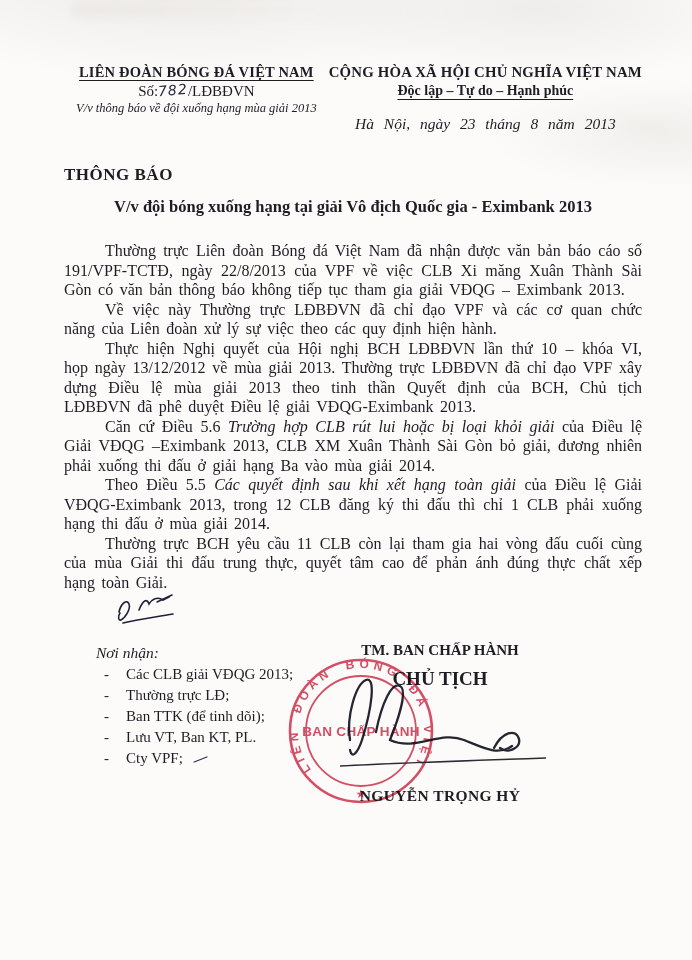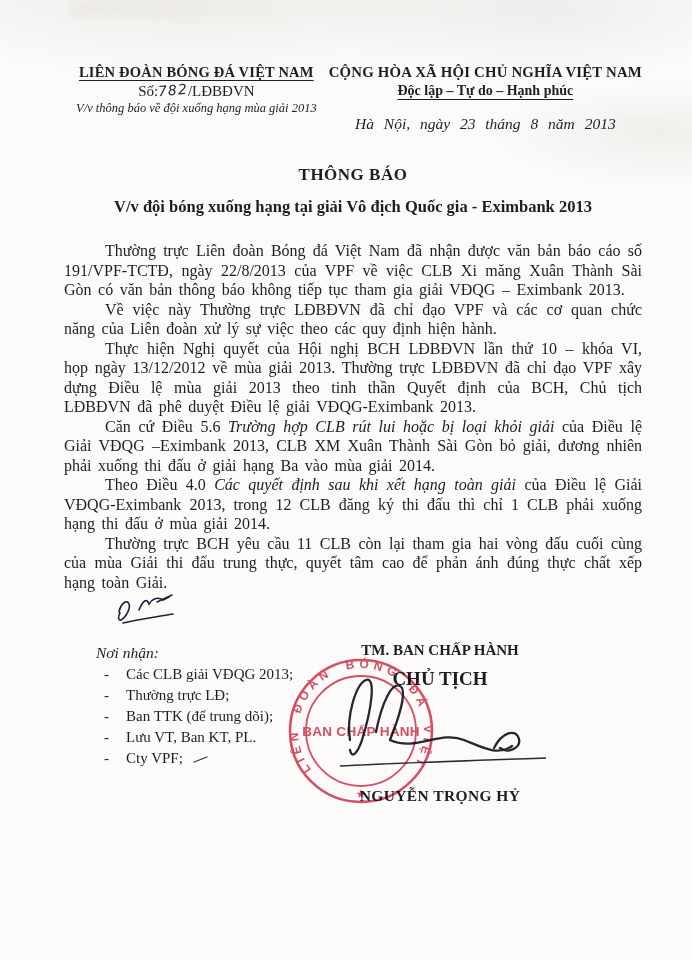--- a/index.html
+++ b/index.html
@@ -27,21 +27,21 @@
   .org{font-weight:bold;font-size:14.5px;text-decoration:underline;text-underline-offset:3px;letter-spacing:.2px;white-space:nowrap;}
   .doc-no{font-size:15px;margin-top:2px;}
   .hand{font-family:"DejaVu Sans",sans-serif;font-style:italic;font-size:14px;color:#23233c;display:inline-block;transform:rotate(-5deg) translateY(-1px);letter-spacing:1px;}
   .subject{font-style:italic;font-size:12.5px;margin-top:1px;white-space:nowrap;}
   .hdr-right{width:316px;text-align:center;}
   .country{font-weight:bold;font-size:14.8px;white-space:nowrap;letter-spacing:.2px;}
   .motto{font-weight:bold;font-size:14px;text-decoration:underline;text-underline-offset:4px;margin-top:2px;}
   .dateline{font-style:italic;font-size:15.5px;margin-top:16px;word-spacing:6px;white-space:nowrap;}
 
   
-  .title{text-align:center;font-weight:bold;font-size:17px;margin-top:32px;letter-spacing:.5px;}
+  .title{font-weight:bold;font-size:17px;margin-top:32px;letter-spacing:.5px;}
   .subtitle{text-align:center;font-weight:bold;font-size:16.5px;margin-top:12px;white-space:nowrap;}
 
   
   .body{margin-top:24px;}
   .para{margin:0;text-indent:41px;text-align:justify;font-size:16px;line-height:19.5px;word-spacing:2.5px;}
   .para .it{font-style:italic;}
   .initials{vertical-align:-13px;margin-left:8px;}
 
   
   .ft{position:relative;height:250px;margin-top:14px;}
@@ -82,41 +82,41 @@
   </header>
 
   <div class="title">THÔNG BÁO</div>
   <div class="subtitle">V/v đội bóng xuống hạng tại giải Vô địch Quốc gia - Eximbank 2013</div>
 
   <main class="body">
       <p class="para"><span>Thường trực Liên đoàn Bóng đá Việt Nam đã nhận được văn bản báo cáo số 191/VPF-TCTĐ, ngày 22/8/2013 của VPF về việc CLB Xi măng Xuân Thành Sài Gòn có văn bản thông báo không tiếp tục tham gia giải VĐQG – Eximbank 2013.</span></p>
       <p class="para"><span>Về việc này Thường trực LĐBĐVN đã chỉ đạo VPF và các cơ quan chức năng của Liên đoàn xử lý sự việc theo các quy định hiện hành.</span></p>
       <p class="para"><span>Thực hiện Nghị quyết của Hội nghị BCH LĐBĐVN lần thứ 10 – khóa VI, họp ngày 13/12/2012 về mùa giải 2013. Thường trực LĐBĐVN đã chỉ đạo VPF xây dựng Điều lệ mùa giải 2013 theo tinh thần Quyết định của BCH, Chủ tịch LĐBĐVN đã phê duyệt Điều lệ giải VĐQG-Eximbank 2013.</span></p>
       <p class="para"><span>Căn cứ Điều 5.6 </span><span class="it">Trường hợp CLB rút lui hoặc bị loại khỏi giải</span><span> của Điều lệ Giải VĐQG –Eximbank 2013, CLB XM Xuân Thành Sài Gòn bỏ giải, đương nhiên phải xuống thi đấu ở giải hạng Ba vào mùa giải 2014.</span></p>
-      <p class="para"><span>Theo Điều 4.0 </span><span class="it">Các quyết định sau khi xết hạng toàn giải</span><span> của Điều lệ Giải VĐQG-Eximbank 2013, trong 12 CLB đăng ký thi đấu thì chỉ 1 CLB phải xuống hạng thi đấu ở mùa giải 2014.</span></p>
+      <p class="para"><span>Theo Điều 5.5 </span><span class="it">Các quyết định sau khi xết hạng toàn giải</span><span> của Điều lệ Giải VĐQG-Eximbank 2013, trong 12 CLB đăng ký thi đấu thì chỉ 1 CLB phải xuống hạng thi đấu ở mùa giải 2014.</span></p>
       <p class="para"><span>Thường trực BCH yêu cầu 11 CLB còn lại tham gia hai vòng đấu cuối cùng của mùa Giải thi đấu trung thực, quyết tâm cao để phản ánh đúng thực chất xếp hạng toàn Giải.</span></p>
       <p class="para">
     <svg class="initials" width="64" height="34" viewBox="0 0 64 34">
       <g fill="none" stroke="#20203a" stroke-width="1.6" stroke-linecap="round">
         <path d="M6,20 C8,11 14,7 16,12 C18,17 12,26 8,28 C5,29 5,24 7,21"></path>
         <path d="M26,18 C30,8 34,6 36,12 C38,8 44,4 50,8 L56,5"></path>
         <path d="M44,10 L59,3"></path>
         <path d="M10,31 C26,27 44,25 60,22"></path>
       </g>
     </svg>
   </p>
     </main>
 
   <footer class="ft">
     <div class="recipients">
       <div class="rec-label">Nơi nhận:</div>
       <ul class="rec-list">
           <li>Các CLB giải VĐQG 2013;</li>
           <li>Thường trực LĐ;</li>
-          <li>Ban TTK (để trung dõi);</li>
+          <li>Ban TTK (để tinh dõi);</li>
           <li>Lưu VT, Ban KT, PL.</li>
           <li>Cty VPF;</li>
         </ul>
     </div>
 
     <div class="sigblock">
       <div class="onbehalf">TM. BAN CHẤP HÀNH</div>
       <div class="sigtitle">CHỦ TỊCH</div>
       <div class="signame">NGUYỄN TRỌNG HỶ</div>
     </div>

